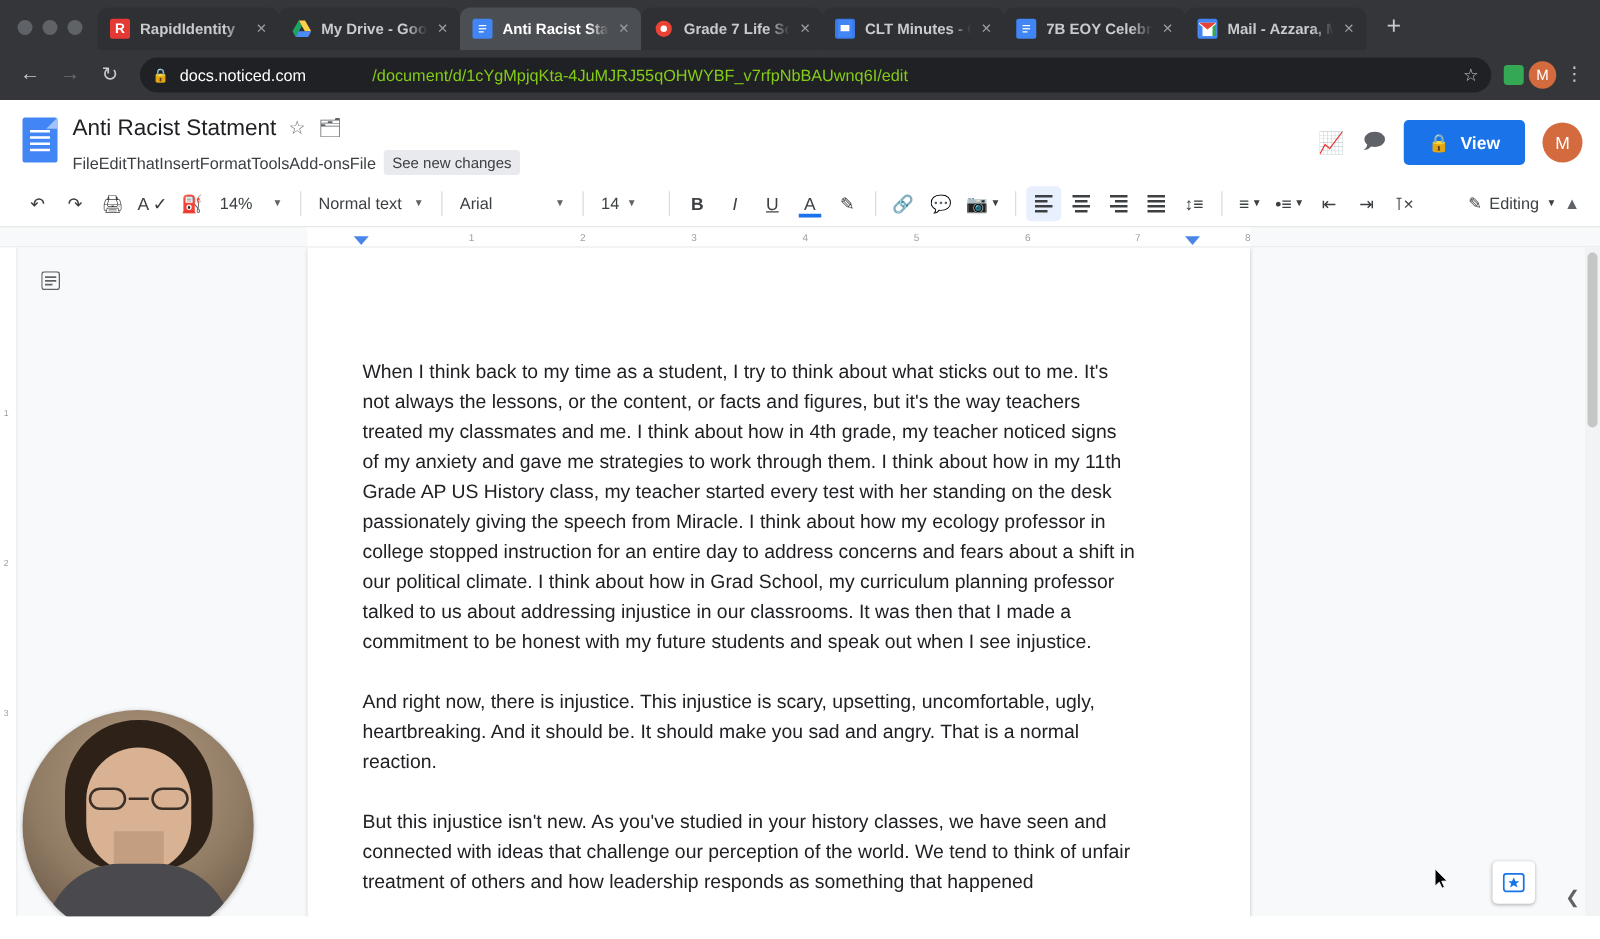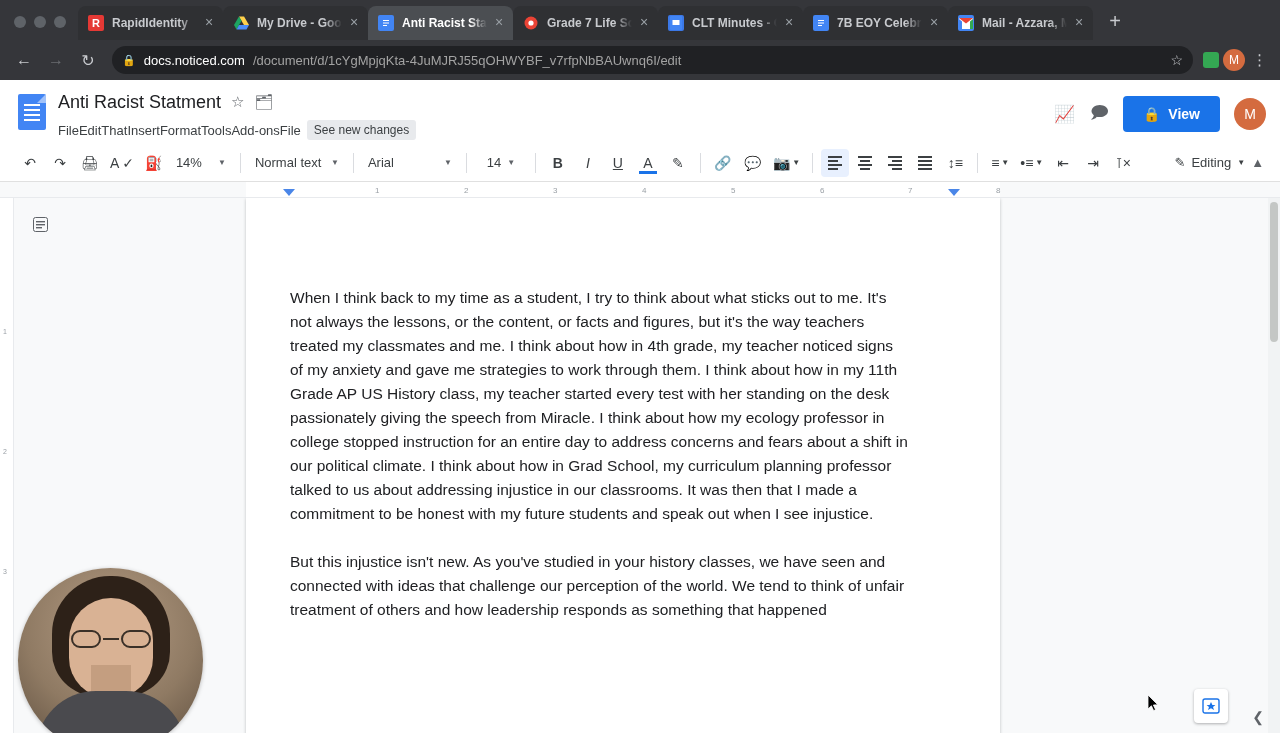--- a/index.html
+++ b/index.html
@@ -100,21 +100,21 @@
     display: flex;
     align-items: center;
     padding: 0 10px;
     margin: 0 6px;
     color: #dfe1e5;
     font-size: 13px;
     gap: 8px;
   }
   #omnibox .lock { font-size: 11px; color: #bdc1c6; }
   #omnibox .url-host { color: #fff; }
-  #omnibox .url-path { color: #a3a3a3; }
+  #omnibox .url-path { color: #84cc16; margin-left: 45px; }
   .omni-right { display: flex; align-items: center; gap: 10px; margin-left: auto; }
   .star-icon { color: #c8cace; font-size: 14px; }
   .ext-icon { width: 16px; height: 16px; background: #34a853; border-radius: 3px; }
   .avatar-small {
     width: 22px; height: 22px; border-radius: 50%;
     background: #d46b3f; color: #fff;
     font-size: 12px; display: flex; align-items: center; justify-content: center;
   }
   .menu-dots { color: #c8cace; font-size: 15px; line-height: 10px; padding: 0 3px; }
 
@@ -173,21 +173,21 @@
   }
   .tb-sep { width: 1px; height: 20px; background: #dadce0; margin: 0 6px; }
   .tb-select {
     height: 28px; display: flex; align-items: center; gap: 6px;
     padding: 0 6px; font-size: 13px; color: #3c4043;
   }
   .tb-select .caret { font-size: 8px; color: #5f6368; }
   .zoom-box { width: 62px; justify-content: space-between; }
   .style-box { width: 96px; justify-content: space-between; }
   .font-box { width: 96px; justify-content: space-between; }
-  .size-box { width: 52px; justify-content: center; }
+  .size-box { width: 52px; justify-content: flex-start; }
   .tb-bold { font-weight: bold; }
   .tb-italic { font-style: italic; }
   .tb-underline { text-decoration: underline; }
   .text-color-a { position: relative; }
   .text-color-a::after {
     content: ""; position: absolute; left: 5px; right: 5px; bottom: 3px;
     height: 3px; background: #1a73e8;
   }
   .align-ico { display: flex; flex-direction: column; gap: 2px; width: 14px; }
   .align-ico i { height: 2px; background: #3c4043; display: block; }
@@ -588,20 +588,21 @@
           <rect x="0.5" y="0.5" width="14" height="14" rx="2" fill="none" stroke="#5f6368"></rect>
           <rect x="3" y="4" width="9" height="1.4" fill="#5f6368"></rect>
           <rect x="3" y="7" width="9" height="1.4" fill="#5f6368"></rect>
           <rect x="3" y="10" width="6" height="1.4" fill="#5f6368"></rect>
         </svg>
     </div>
 
     <div id="doc-page">
       <div id="doc-body">
         <p>When I think back to my time as a student, I try to think about what sticks out to me. It's not always the lessons, or the content, or facts and figures, but it's the way teachers treated my classmates and me. I think about how in 4th grade, my teacher noticed signs of my anxiety and gave me strategies to work through them. I think about how in my 11th Grade AP US History class, my teacher started every test with her standing on the desk passionately giving the speech from Miracle. I think about how my ecology professor in college stopped instruction for an entire day to address concerns and fears about a shift in our political climate. I think about how in Grad School, my curriculum planning professor talked to us about addressing injustice in our classrooms. It was then that I made a commitment to be honest with my future students and speak out when I see injustice.</p>
+        <p>And right now, there is injustice. This injustice is scary, upsetting, uncomfortable, ugly, heartbreaking. And it should be. It should make you sad and angry. That is a normal reaction.</p>
         <p> But this injustice isn't new. As you've studied in your history classes, we have seen and connected with ideas that challenge our perception of the world. We tend to think of unfair treatment of others and how leadership responds as something that happened</p>
       </div>
     </div>
 
     <div id="webcam-bubble">
       <span class="wc-hair"></span>
       <span class="wc-face"></span>
       <span class="wc-glasses">
           <i class="l"></i>
           <i class="r"></i>

